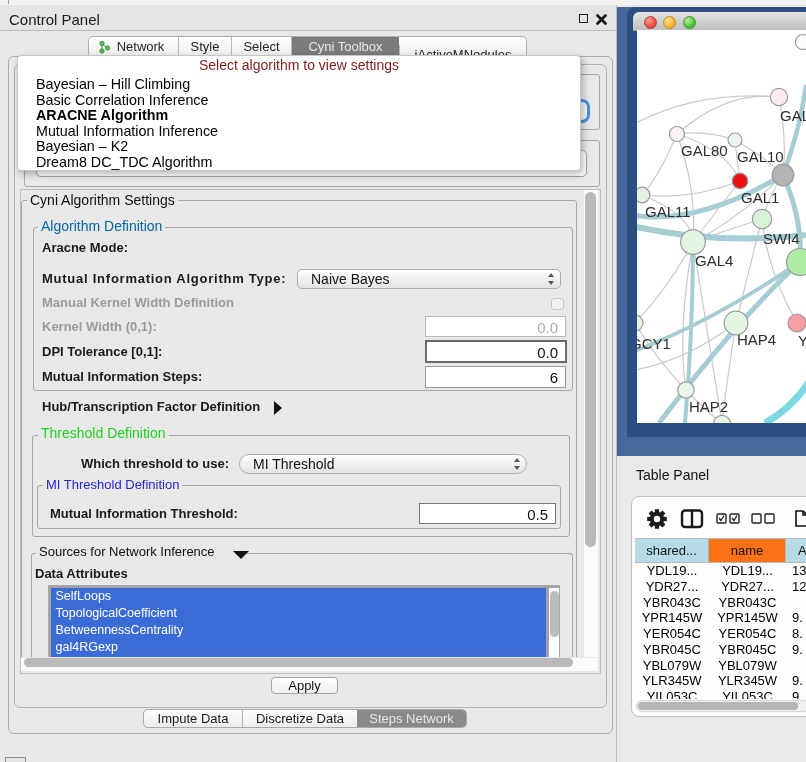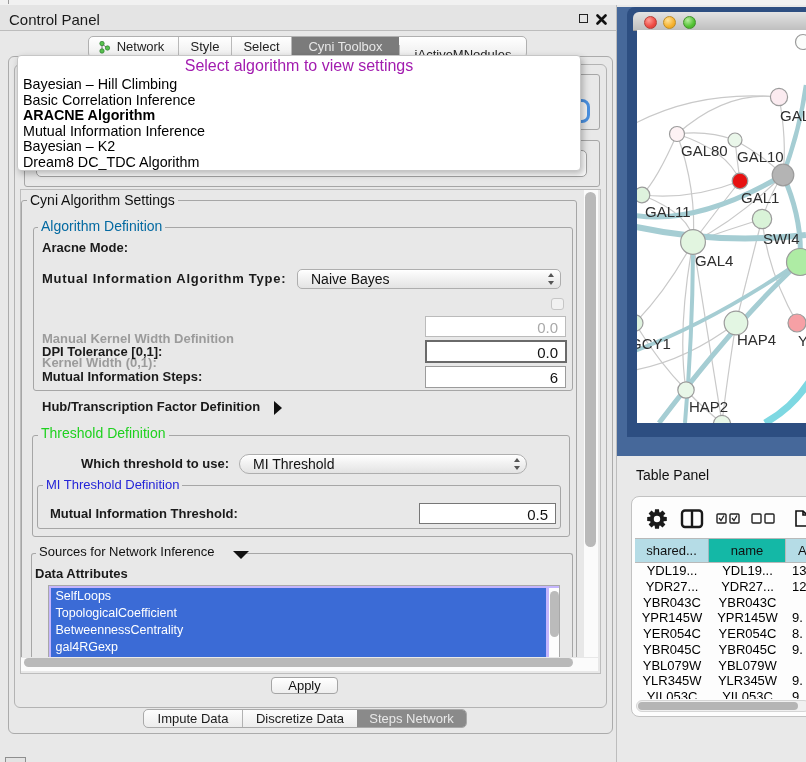--- a/index.html
+++ b/index.html
@@ -1,21 +1,21 @@
 <!DOCTYPE html>
 <html><head>
 <meta charset="utf-8">
 <style>
 html,body{margin:0;padding:0;}
 body{width:806px;height:762px;overflow:hidden;position:relative;background:#e9e9e9;
   font-family:"Liberation Sans",sans-serif;-webkit-font-smoothing:antialiased;}
 .abs{position:absolute;}
 .b{font-weight:bold;}
 .lbl{position:absolute;font-size:13px;font-weight:bold;color:#1a1a1a;line-height:13px;}
-.dis{color:#9b9b9b;margin-top:36px;}
+.dis{color:#9b9b9b;}
 .gbox{position:absolute;border:1px solid #a6a6a6;border-radius:3px;}
 .gtitle{position:absolute;font-size:13px;background:#e8e8e8;padding:0 3px;line-height:13px;}
 .combo{position:absolute;border:1px solid #aeaeae;border-radius:5px;
   background:linear-gradient(#ffffff,#f2f2f2 45%,#e3e3e3);font-size:14px;color:#111;
   box-shadow:inset 0 1px 0 rgba(255,255,255,.8);}
 .combo .txt{position:absolute;left:10px;top:50%;transform:translateY(-50%);}
 .spin{position:absolute;right:5px;top:50%;transform:translateY(-50%);width:7px;height:12px;}
 .spin:before{content:"";position:absolute;left:0;top:0;border-left:3.5px solid transparent;border-right:3.5px solid transparent;border-bottom:4.5px solid #555;}
 .spin:after{content:"";position:absolute;left:0;bottom:0;border-left:3.5px solid transparent;border-right:3.5px solid transparent;border-top:4.5px solid #555;}
 .tfield{position:absolute;background:#fff;font-size:15px;color:#111;}
@@ -119,43 +119,43 @@
   <div class="tfield" style="left:399px;top:313px;width:135px;height:19px;border:1px solid #777;">
       <span>0.5</span>
     </div>
 
   <div class="gbox" style="left:11px;top:363px;width:540px;height:110px;border-bottom:none;"></div>
   <div class="gtitle" style="left:16px;top:355px;color:#111;padding:0 26px 0 3px;">Sources for Network Inference</div>
   <div class="abs" style="left:213px;top:361px;width:0;height:0;border-left:8px solid transparent;border-right:8px solid transparent;border-top:8.5px solid #111;"></div>
 
   <div class="lbl" style="left:15px;top:377px;">Data Attributes</div>
 
-  <div class="abs" style="left:28px;top:395px;width:510px;height:80px;background:#c4b5fd;border:1px solid #a8a8a8;">
+  <div class="abs" style="left:28px;top:395px;width:510px;height:80px;background:#a3a3a3;border:1px solid #a8a8a8;">
     <div class="abs" style="left:1.5px;top:1.5px;width:490px;height:80px;background:#3b6bd6;color:#fff;font-size:12.5px;line-height:17px;padding-left:5px;">
       SelfLoops<br>TopologicalCoefficient<br>BetweennessCentrality<br>gal4RGexp
     </div>
     <div class="abs" style="left:500px;top:2px;width:10px;height:70px;background:#fdfdfd;"></div>
     <div class="abs" style="left:501px;top:5px;width:9px;height:46px;background:#bbb;border-radius:5px;"></div>
   </div>
 </div>
 
 <div class="abs" style="left:271px;top:677px;width:65px;height:15px;border:1px solid #a5a5a5;border-radius:4px;background:linear-gradient(#ffffff,#eeeeee);text-align:center;font-size:13px;line-height:16px;color:#111;">Apply</div>
 
 <div class="abs" style="left:143px;top:709px;height:17px;display:flex;border:1px solid #a9a9a9;border-radius:5px;overflow:hidden;background:linear-gradient(#fdfdfd,#ececec);font-size:13px;color:#1a1a1a;">
   <div style="width:98px;line-height:17px;text-align:center;box-sizing:border-box;">Impute Data</div>
   <div style="width:115px;border-left:1px solid #b2b2b2;line-height:17px;text-align:center;box-sizing:border-box;">Discretize Data</div>
   <div style="width:109px;line-height:17px;text-align:center;box-sizing:border-box;background:#8a8a8a;color:#e8e8e8;">Steps Network</div>
 </div>
 <div class="abs" style="left:620px;top:372px;width:3px;height:4px;background:#9a9a9a;border-radius:2px;"></div>
 
 <div class="abs" style="left:5px;top:757px;width:19px;height:12px;border:1.5px solid #8e8e8e;background:#e3e3e3;"></div>
 
 <div class="abs" style="left:17px;top:55px;width:562px;height:114px;background:#fff;border:1px solid #c6c6c6;border-radius:4px;box-shadow:2px 3px 7px rgba(0,0,0,.28);">
-  <div style="text-align:center;font-size:16px;color:#a21caf;line-height:19px;">Select algorithm to view settings</div>
-  <div style="font-size:14.3px;color:#000;line-height:15.6px;padding:2px 0 0 5px;">
+  <div style="text-align:center;font-size:14px;color:#7f1d1d;line-height:19px;">Select algorithm to view settings</div>
+  <div style="font-size:14.3px;color:#000;line-height:15.6px;padding:2px 0 0 18px;">
     Bayesian – Hill Climbing<br>
     Basic Correlation Inference<br>
     <span class="b">ARACNE Algorithm</span><br>
     Mutual Information Inference<br>
     Bayesian – K2<br>
     Dream8 DC_TDC Algorithm
   </div>
 </div>
 
 <div class="abs" style="left:617px;top:7px;width:189px;height:449px;background:#46689a;"></div>
@@ -257,21 +257,21 @@
         <rect x="119" y="6" width="9" height="9" rx="1"></rect>
       </g>
       <g fill="none" stroke="#111" stroke-width="1.6">
         <path d="M150 3h7l4 4v11h-11z"></path>
         <path d="M157 3v4h4"></path>
       </g>
     </svg>
     <div class="abs" style="left:3px;top:41px;width:176px;height:161px;overflow:hidden;font-size:13px;">
       <div style="display:flex;height:23px;line-height:23px;text-align:center;color:#111;border-top:1px solid #b9b9b9;border-bottom:1px solid #b9b9b9;">
         <div style="width:74px;background:#b5dce6;border-right:1px solid #9fb8bf;box-sizing:border-box;">shared...</div>
-        <div style="width:77px;background:#14b8a6;border-right:1px solid #b9b9b9;box-sizing:border-box;">name</div>
+        <div style="width:77px;background:#f97316;border-right:1px solid #b9b9b9;box-sizing:border-box;">name</div>
         <div style="flex:1;background:#b5dce6;text-align:left;padding-left:12px;">A</div>
       </div>
       <div>
           <div style="display:flex;height:15.75px;line-height:15.75px;text-align:center;color:#000;">
             <div style="width:74px;">YDL19...</div>
             <div style="width:77px;">YDL19...</div>
             <div style="flex:1;text-align:left;padding-left:6px;">13</div>
           </div>
           <div style="display:flex;height:15.75px;line-height:15.75px;text-align:center;color:#000;">
             <div style="width:74px;">YDR27...</div>

